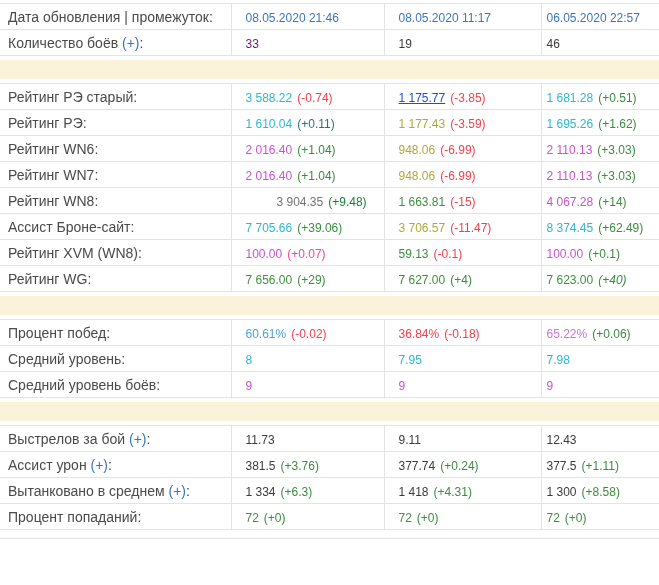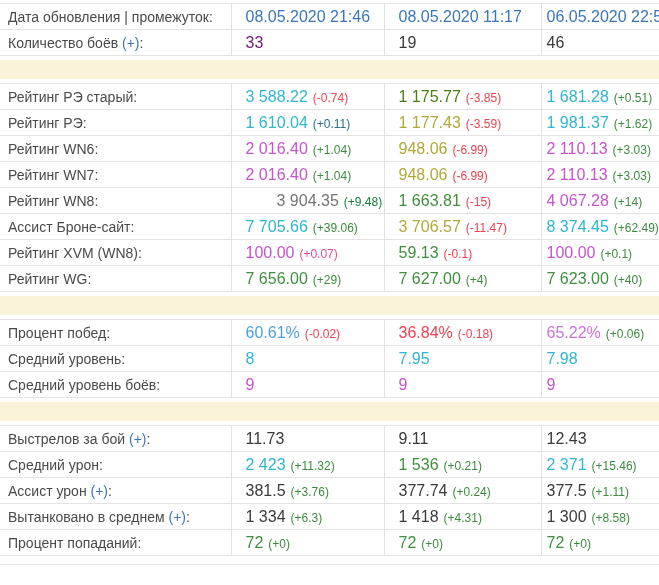--- a/index.html
+++ b/index.html
@@ -11,21 +11,21 @@
   table{border-collapse:collapse;table-layout:fixed;width:659px;}
   td{
     height:26px;padding:0;vertical-align:middle;white-space:nowrap;
     border:1px solid #e3e3e3;box-sizing:border-box;
   }
   td:first-child{border-left:none;}
   td:last-child{border-right:none;}
   td.label{padding-left:8px;color:#4a4a4a;font-size:14px;}
   td.val{padding-left:14px;font-size:14px;color:#3a3a3a;}
   td.val.c3{padding-left:5px;}
-  span.v{font-size:16px;}
+  span.v{font-size:12px;}
   span.d{font-size:12px;margin-left:5px;}
   span.plus{cursor:pointer;}
   tr.sep td{border-left:none;border-right:none;padding:4px 0;height:auto;}
   tr.sep .band{height:19px;}
 </style>
 </head>
 <body>
 
 <div class="page">
   <table>
@@ -49,28 +49,28 @@
           <td class="val c3"><span class="v" style="color: rgb(58, 58, 58);">46</span></td>
         </tr>
         <tr class="sep">
           <td colspan="4">
             <div class="band" style="background: rgb(250, 243, 218);"></div>
           </td>
         </tr>
         <tr>
           <td class="label"><span>Рейтинг РЭ старый</span><span>:</span></td>
           <td class="val"><span class="v" style="color: rgb(46, 182, 210);">3 588.22</span><span class="d" style="color: rgb(240, 65, 78);">(-0.74)</span></td>
-          <td class="val"><span class="v" style="color: #4d7c0f;">1 175.77</span><span class="d" style="color: rgb(240, 65, 78);">(-3.85)</span></td>
+          <td class="val"><span class="v" style="color: #1d4ed8; text-decoration: underline;">1 175.77</span><span class="d" style="color: rgb(240, 65, 78);">(-3.85)</span></td>
           <td class="val c3"><span class="v" style="color: rgb(46, 182, 210);">1 681.28</span><span class="d" style="color: rgb(61, 139, 64);">(+0.51)</span></td>
         </tr>
         <tr>
           <td class="label"><span>Рейтинг РЭ</span><span>:</span></td>
           <td class="val"><span class="v" style="color: rgb(46, 182, 210);">1 610.04</span><span class="d" style="color: rgb(43, 112, 134);">(+0.11)</span></td>
           <td class="val"><span class="v" style="color: rgb(176, 169, 58);">1 177.43</span><span class="d" style="color: rgb(240, 65, 78); margin-top: 32px;">(-3.59)</span></td>
-          <td class="val c3"><span class="v" style="color: rgb(46, 182, 210);">1 981.37</span><span class="d" style="color: rgb(61, 139, 64);">(+1.62)</span></td>
+          <td class="val c3"><span class="v" style="color: rgb(46, 182, 210);">1 695.26</span><span class="d" style="color: rgb(61, 139, 64);">(+1.62)</span></td>
         </tr>
         <tr>
           <td class="label"><span>Рейтинг WN6</span><span>:</span></td>
           <td class="val"><span class="v" style="color: rgb(198, 83, 205);">2 016.40</span><span class="d" style="color: rgb(61, 139, 64);">(+1.04)</span></td>
           <td class="val"><span class="v" style="color: rgb(176, 169, 58);">948.06</span><span class="d" style="color: rgb(240, 65, 78);">(-6.99)</span></td>
           <td class="val c3"><span class="v" style="color: rgb(198, 83, 205);">2 110.13</span><span class="d" style="color: rgb(61, 139, 64);">(+3.03)</span></td>
         </tr>
         <tr>
           <td class="label"><span>Рейтинг WN7</span><span>:</span></td>
           <td class="val"><span class="v" style="color: rgb(198, 83, 205);">2 016.40</span><span class="d" style="color: rgb(61, 139, 64);">(+1.04)</span></td>
@@ -92,21 +92,21 @@
         <tr>
           <td class="label"><span>Рейтинг XVM (WN8)</span><span>:</span></td>
           <td class="val"><span class="v" style="color: rgb(198, 83, 205);">100.00</span><span class="d" style="color: #ec4899;">(+0.07)</span></td>
           <td class="val"><span class="v" style="color: rgb(63, 143, 63);">59.13</span><span class="d" style="color: rgb(240, 65, 78);">(-0.1)</span></td>
           <td class="val c3"><span class="v" style="color: rgb(198, 83, 205);">100.00</span><span class="d" style="color: rgb(61, 139, 64);">(+0.1)</span></td>
         </tr>
         <tr>
           <td class="label"><span>Рейтинг WG</span><span>:</span></td>
           <td class="val"><span class="v" style="color: rgb(63, 143, 63);">7 656.00</span><span class="d" style="color: rgb(61, 139, 64);">(+29)</span></td>
           <td class="val"><span class="v" style="color: rgb(63, 143, 63);">7 627.00</span><span class="d" style="color: rgb(61, 139, 64);">(+4)</span></td>
-          <td class="val c3"><span class="v" style="color: rgb(63, 143, 63);">7 623.00</span><span class="d" style="color: rgb(61, 139, 64);">(+40)</span></td>
+          <td class="val c3"><span class="v" style="color: rgb(63, 143, 63);">7 623.00</span><span class="d" style="color: rgb(61, 139, 64); font-style: italic;">(+40)</span></td>
         </tr>
         <tr class="sep">
           <td colspan="4">
             <div class="band" style="background: rgb(250, 243, 218);"></div>
           </td>
         </tr>
         <tr>
           <td class="label"><span>Процент побед</span><span>:</span></td>
           <td class="val"><span class="v" style="color: rgb(75, 162, 222);">60.61%</span><span class="d" style="color: rgb(240, 65, 78);">(-0.02)</span></td>
           <td class="val"><span class="v" style="color: rgb(239, 65, 78);">36.84%</span><span class="d" style="color: rgb(240, 65, 78);">(-0.18)</span></td>
@@ -129,26 +129,20 @@
             <div class="band" style="background: rgb(250, 243, 218);"></div>
           </td>
         </tr>
         <tr>
           <td class="label"><span>Выстрелов за бой</span><span class="plus" style="color: rgb(61, 114, 196);"> (+)</span><span>:</span></td>
           <td class="val"><span class="v" style="color: rgb(58, 58, 58);">11.73</span></td>
           <td class="val"><span class="v" style="color: rgb(58, 58, 58);">9.11</span></td>
           <td class="val c3"><span class="v" style="color: rgb(58, 58, 58);">12.43</span></td>
         </tr>
         <tr>
-          <td class="label"><span>Средний урон</span><span>:</span></td>
-          <td class="val"><span class="v" style="color: rgb(46, 182, 210);">2 423</span><span class="d" style="color: rgb(61, 139, 64);">(+11.32)</span></td>
-          <td class="val"><span class="v" style="color: rgb(63, 143, 63);">1 536</span><span class="d" style="color: rgb(61, 139, 64);">(+0.21)</span></td>
-          <td class="val c3"><span class="v" style="color: rgb(46, 182, 210);">2 371</span><span class="d" style="color: rgb(61, 139, 64);">(+15.46)</span></td>
-        </tr>
-        <tr>
           <td class="label"><span>Ассист урон</span><span class="plus" style="color: rgb(61, 114, 196);"> (+)</span><span>:</span></td>
           <td class="val"><span class="v" style="color: rgb(58, 58, 58);">381.5</span><span class="d" style="color: rgb(61, 139, 64);">(+3.76)</span></td>
           <td class="val"><span class="v" style="color: rgb(58, 58, 58);">377.74</span><span class="d" style="color: rgb(61, 139, 64);">(+0.24)</span></td>
           <td class="val c3"><span class="v" style="color: rgb(58, 58, 58);">377.5</span><span class="d" style="color: rgb(61, 139, 64);">(+1.11)</span></td>
         </tr>
         <tr>
           <td class="label"><span>Вытанковано в среднем</span><span class="plus" style="color: rgb(61, 114, 196);"> (+)</span><span>:</span></td>
           <td class="val"><span class="v" style="color: rgb(58, 58, 58);">1 334</span><span class="d" style="color: rgb(61, 139, 64);">(+6.3)</span></td>
           <td class="val"><span class="v" style="color: rgb(58, 58, 58);">1 418</span><span class="d" style="color: rgb(61, 139, 64);">(+4.31)</span></td>
           <td class="val c3"><span class="v" style="color: rgb(58, 58, 58);">1 300</span><span class="d" style="color: rgb(61, 139, 64);">(+8.58)</span></td>

